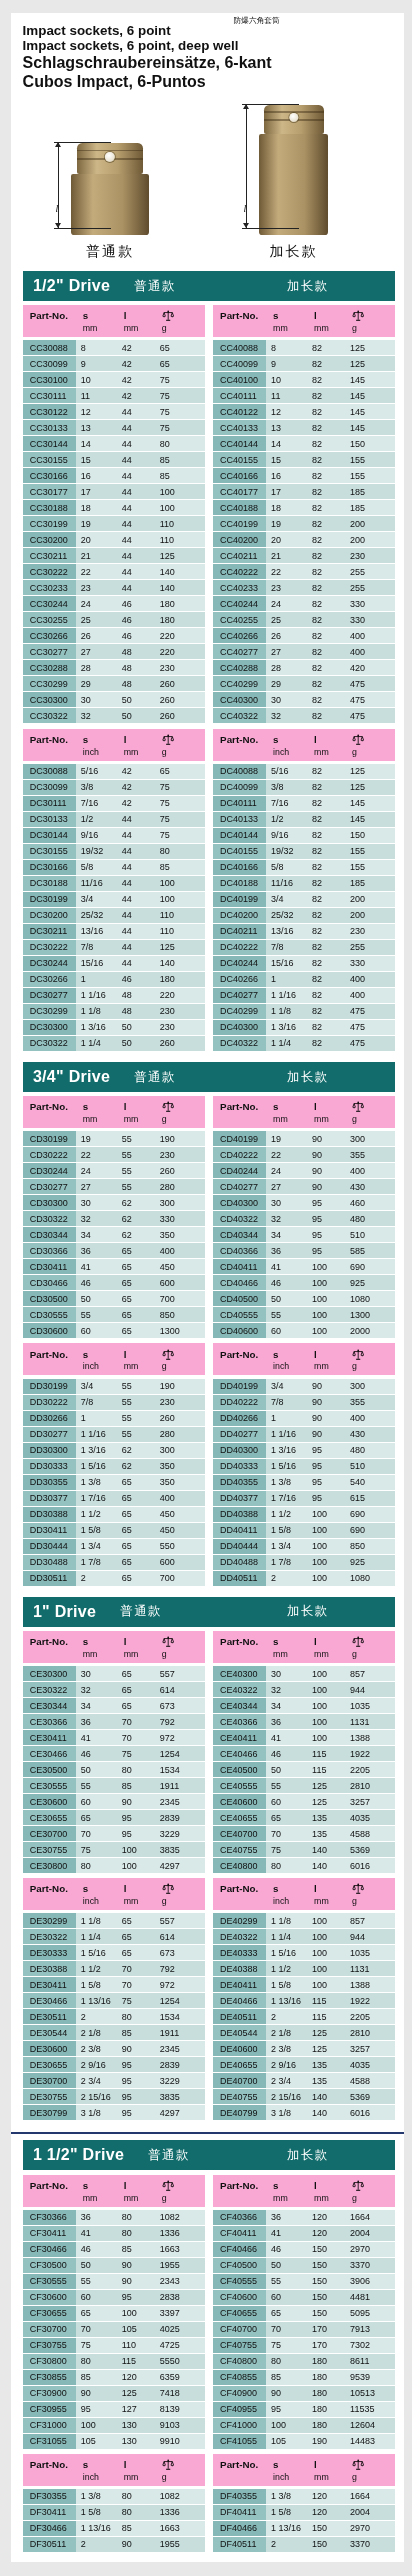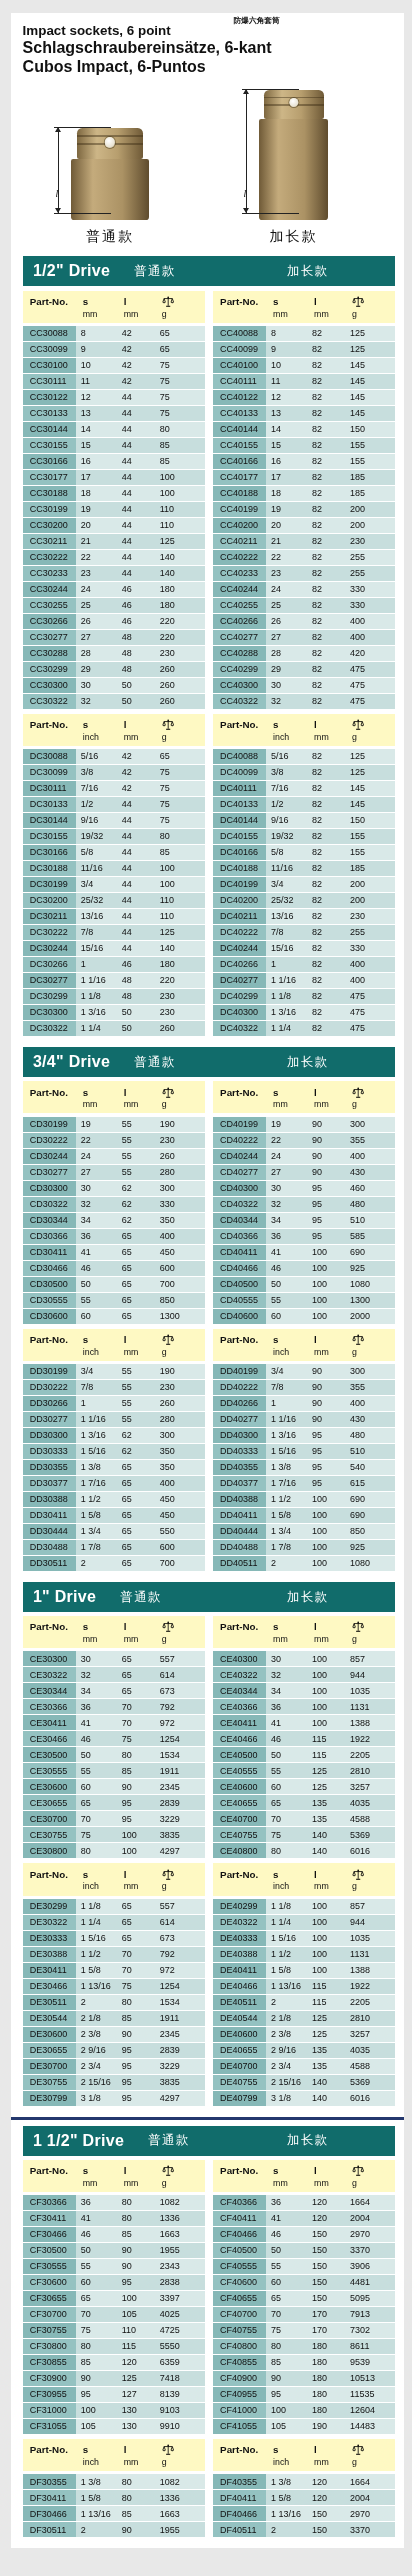--- a/index.html
+++ b/index.html
@@ -3,21 +3,21 @@
 <meta charset="utf-8">
 <style>
   html,body{margin:0;padding:0;background:#e8e8e8;font-family:"Liberation Sans",sans-serif;color:#111;}
   body{width:412px;}
   .page{margin:13px 7.7px 10.3px 11.3px;background:#fff;padding:4.1px 9.3px 9.3px 11.3px;position:relative;}
 
   
   .titles{padding-top:7.2px;position:relative;}
   .t-en{font-size:13.4px;font-weight:bold;line-height:1.1;}
   .t-sub{font-size:16px;font-weight:bold;line-height:1.18;}
-  .title-zh{position:absolute;top:-1px;left:211px;font-size:7.7px;font-weight:bold;}
+  .title-zh{position:absolute;top:-1px;left:211px;font-size:7.7px;font-weight:normal;}
 
   
   .figures{position:relative;height:155px;margin-top:14.4px;}
   .fig{position:absolute;bottom:0;text-align:center;}
   .fig-reg{left:36px;width:103px;}
   .fig-long{left:222px;width:98px;}
   .socket{position:relative;display:inline-block;}
   .cap{margin:0 auto;background:linear-gradient(90deg,#7d6740,#cdb687 30%,#b79e6e 62%,#6f5a37);border-radius:5.2px 5.2px 2.1px 2.1px;position:relative;}
   .cap .groove{position:absolute;left:0;right:0;height:1.5px;background:rgba(60,45,20,.45);}
   .hole{position:absolute;left:50%;transform:translateX(-50%);background:radial-gradient(circle at 40% 35%,#fff, #e8e2d2 65%,#9c8a60);border-radius:50%;box-shadow:0 0 0 1px rgba(70,55,25,.5);}
@@ -34,40 +34,41 @@
 
   
   .section{margin-top:10.3px;}
   .page-divider{height:2.6px;background:#24386e;margin:0 -9.3px 6.2px -11.3px;}
   .band{height:30px;display:flex;align-items:center;background:#116c6b;color:#fff;position:relative;padding-left:10.3px;margin:0;}
   .band-title{font-size:16px;font-weight:bold;letter-spacing:0.3px;}
   .band-zh{font-size:12.4px;margin-left:24px;letter-spacing:1.5px;font-family:"DejaVu Serif","Liberation Serif",serif;}
   .band-zh-right{position:absolute;left:71%;margin-left:0;}
   .table-pair{display:flex;gap:8.2px;margin-top:4.1px;}
   .half{flex:1;min-width:0;}
-  .thead{background:#fef9c3;display:grid;grid-template-columns:53px 41px 38px 1fr;padding:5.2px 0 4.1px 7.2px;row-gap:1.5px;margin-bottom:3.1px;}
+  .thead{background:#f9a8d4;display:grid;grid-template-columns:53px 41px 38px 1fr;padding:5.2px 0 4.1px 7.2px;row-gap:1.5px;margin-bottom:3.1px;}
   .hlab{font-weight:bold;font-size:9.8px;}
   .hunit{font-size:8.8px;}
   .scale-ic{width:12.4px;height:11.3px;display:block;}
   .trow{display:grid;grid-template-columns:53px 41px 38px 1fr;align-items:center;height:15px;border-bottom:1px solid #fff;font-size:9px;}
   .trow.even{background:#d9e9e8;}
   .trow.odd{background:#c7dedd;}
   .trow.even .pcell{background:#86b8b7;}
   .trow.odd .pcell{background:#94c2c1;}
   .pcell{height:100%;display:flex;align-items:center;padding-left:7.2px;box-sizing:border-box;}
   .cell{padding-left:5.2px;white-space:nowrap;}
 </style>
 </head>
 <body>
 
 <div class="page">
 
   <div class="titles">
     <div class="title-zh">防爆六角套筒</div>
     <div class="t-en">Impact sockets, 6 point</div>
+    <div class="t-en">Impact sockets, 6 point, deep well</div>
     <div class="t-sub">Schlagschraubereinsätze, 6-kant</div>
     <div class="t-sub">Cubos Impact, 6-Puntos</div>
   </div>
 
   <div class="figures">
     <div class="fig fig-reg">
       <div class="socket">
         <div class="dim">
           <div class="cap-tick t"></div>
             <div class="cap-tick b"></div>

